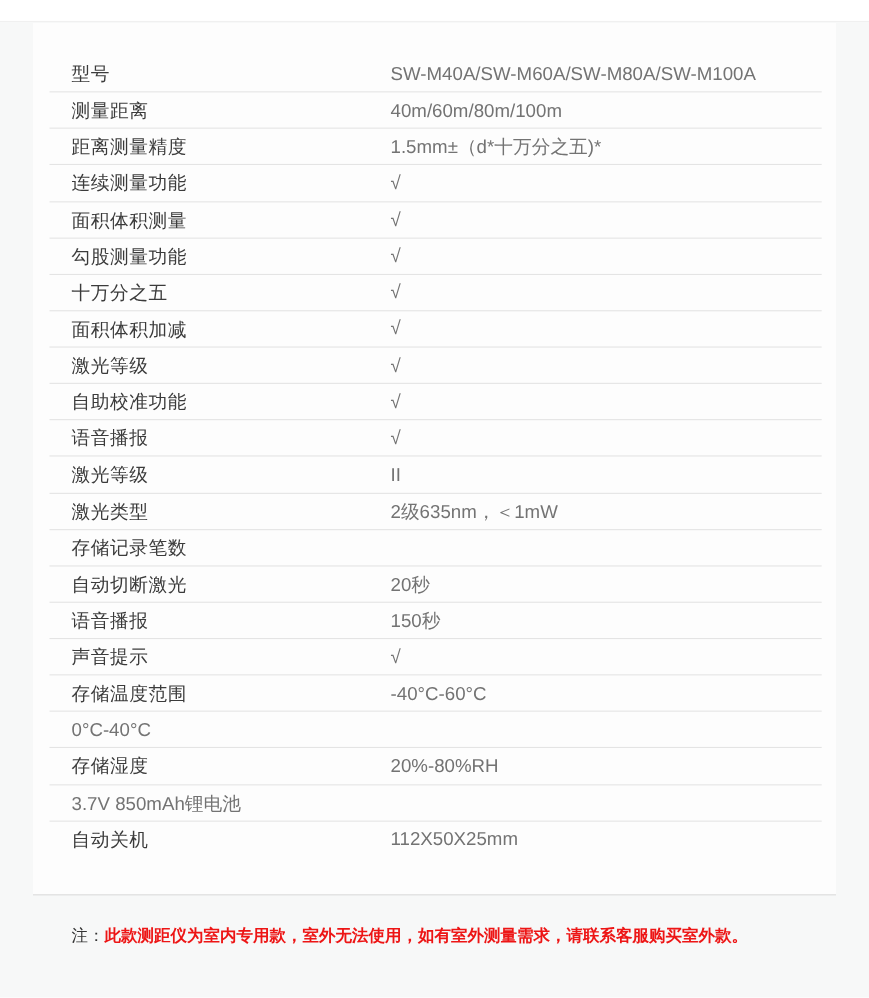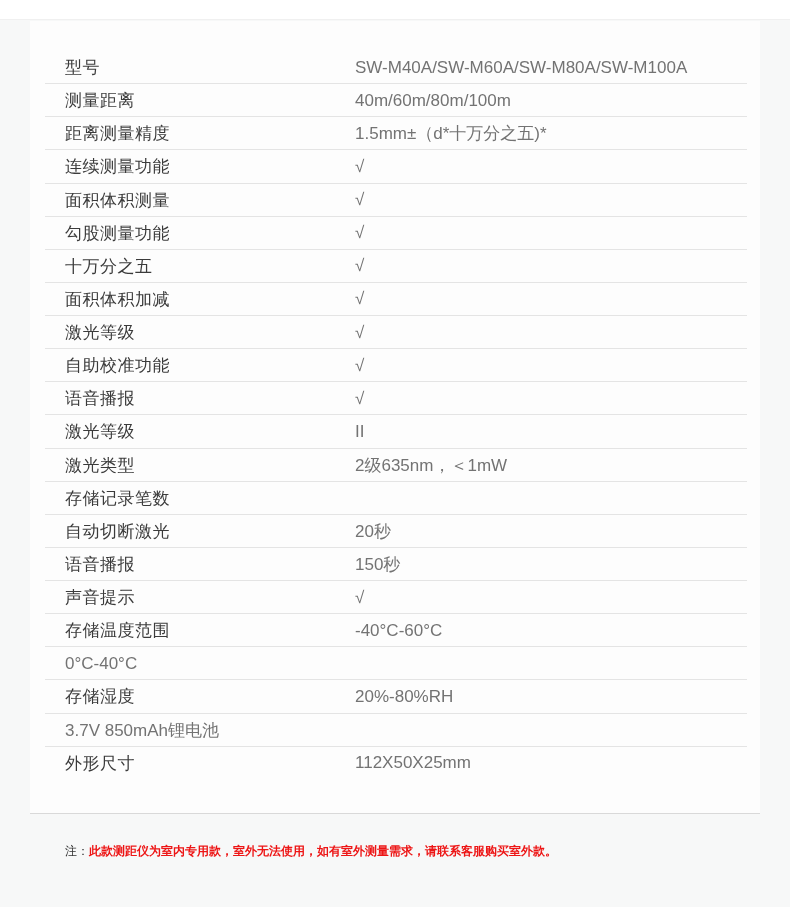--- a/index.html
+++ b/index.html
@@ -62,21 +62,21 @@
     flex: 1;
     font-size: 17px;
     color: #737373;
     white-space: nowrap;
   }
   .note-line {
     position: absolute;
     left: 65px;
     top: 821px;
     width: 660px;
-    font-size: 12px;
+    font-size: 15px;
     line-height: 20px;
     white-space: nowrap;
   }
   .note-prefix {
     color: #333333;
     font-weight: normal;
   }
   .note-text {
     font-weight: bold;
   }
@@ -163,21 +163,21 @@
           <span class="spec-value">0°C-40°C</span>
         </div>
         <div class="spec-row">
           <span class="spec-label">存储湿度</span>
           <span class="spec-value">20%-80%RH</span>
         </div>
         <div class="spec-row">
           <span class="spec-value">3.7V 850mAh锂电池</span>
         </div>
         <div class="spec-row">
-          <span class="spec-label">外形尺寸</span>
+          <span class="spec-label">自动关机</span>
           <span class="spec-value">112X50X25mm</span>
         </div>
       </div>
     <p class="note-line">
       <span class="note-prefix">注：</span><span class="note-text" style="color: rgb(237, 21, 21);">此款测距仪为室内专用款，室外无法使用，如有室外测量需求，请联系客服购买室外款。</span>
     </p>
   </div>
 </div>
 
 </body></html>

